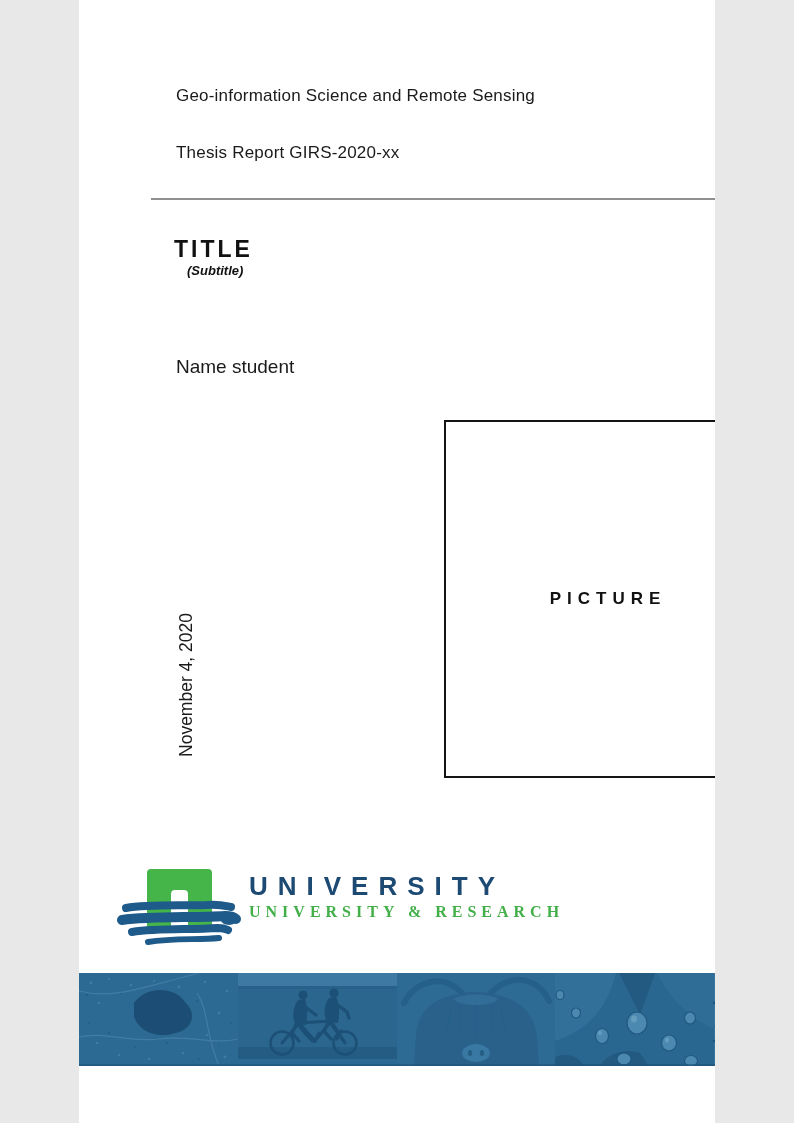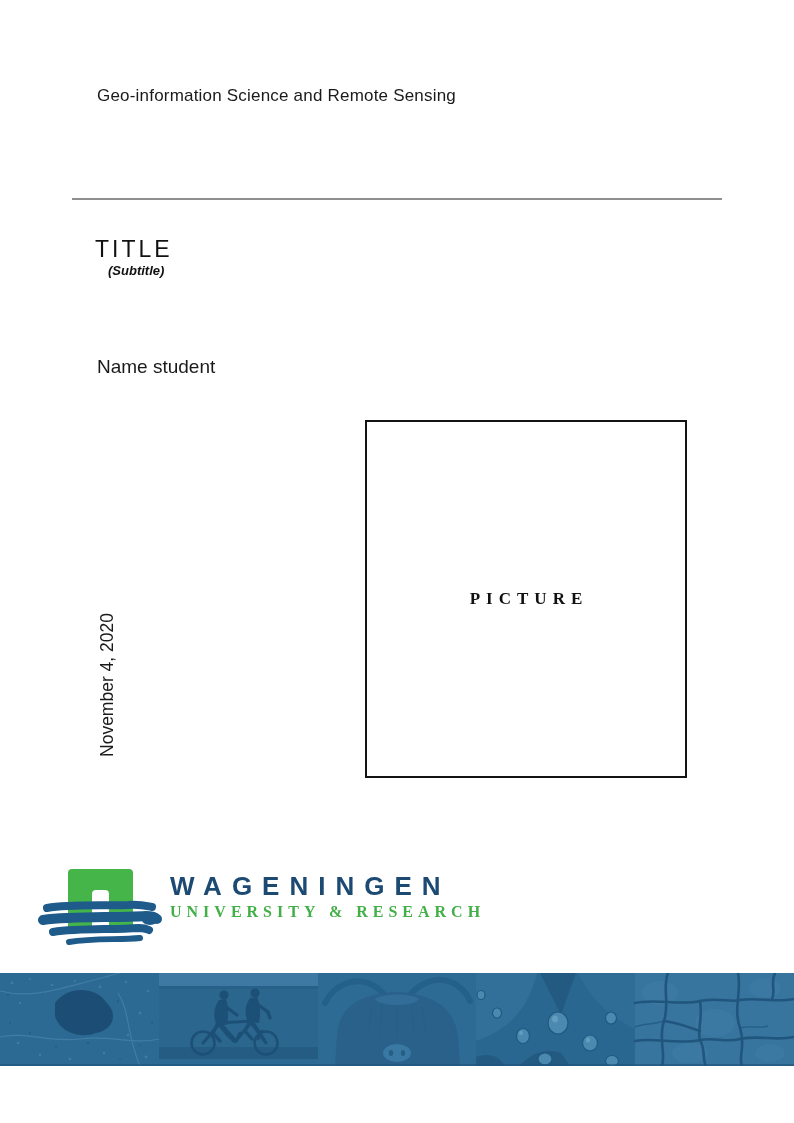--- a/index.html
+++ b/index.html
@@ -1,33 +1,33 @@
 <!DOCTYPE html>
 <html><head>
 <meta charset="utf-8">
 <style>
   * { margin:0; padding:0; box-sizing:border-box; }
   html,body { background:#e8e8e8; }
   .page {
-    position:relative; width:794px; height:1123px; margin:0 auto;
+    position:relative; width:636px; height:1123px; margin:0 auto;
     background:#ffffff; overflow:hidden;
     font-family:"Liberation Sans", sans-serif; color:#1a1a1a;
   }
   .program-line   { position:absolute; left:97px;  top:86px;  font-size:17px; letter-spacing:.2px; }
   .report-line    { position:absolute; left:97px;  top:143px; font-size:17px; letter-spacing:.2px; }
   .divider        { position:absolute; left:72px;  top:198px; width:650px; height:2px; background:#8f8f8f; }
-  .page-title     { position:absolute; left:95px;  top:236px; font-size:23px; font-weight:400; letter-spacing:3px; color:#111; }
+  .page-title     { position:absolute; left:95px;  top:236px; font-size:23px; font-weight:700; letter-spacing:3px; color:#111; }
   .page-subtitle  { position:absolute; left:108px;  top:263px; font-size:13px; font-weight:bold; font-style:italic; color:#111; }
   .author-name    { position:absolute; left:97px;  top:356px; font-size:19px; }
   .picture-box    {
     position:absolute; left:365px; top:420px; width:322px; height:358px;
     border:2px solid #141414; display:flex; align-items:center; justify-content:center;
   }
   .picture-label  {
-    font-family:Liberation Serif, serif; font-weight:bold;
+    font-family:Liberation Sans, sans-serif; font-weight:bold;
     font-size:17px; letter-spacing:6px; padding-left:6px; color:#111;
   }
   .date-vertical  {
     position:absolute; left:107px; top:685px;
     transform:translate(-50%,-50%) rotate(-90deg);
     font-size:17.5px; white-space:nowrap;
   }
   .logo-mark      { position:absolute; left:38px; top:856px; }
   .logo-word-1    {
     position:absolute; left:170px; top:871px; font-size:26px; font-weight:bold;
@@ -38,20 +38,21 @@
     letter-spacing:5px; color:#43AF49; white-space:nowrap;font-family:Liberation Serif, serif;
   }
   .footer-strip   { position:absolute; left:0; top:973px; width:794px; height:93px; display:block; }
 </style>
 </head>
 <body>
 
 <div class="page">
 
   <div class="program-line">Geo-information Science and Remote Sensing</div>
+  <div class="report-line">Thesis Report GIRS-2020-xx</div>
 
   <div class="divider"></div>
 
   <div class="page-title">TITLE</div>
   <div class="page-subtitle">(Subtitle)</div>
 
   <div class="author-name">Name student</div>
 
   <div class="picture-box">
     <span class="picture-label">PICTURE</span>
@@ -67,21 +68,21 @@
     </g>
     <g stroke="#1E5B8A" fill="none" stroke-linecap="round">
       <path stroke-width="8" d="M9,52 C32,48 62,50 90,49 C101,48 109,50 114,51"></path>
       <path stroke-width="10" d="M5,64 C36,60 76,62 108,60 C114,60 117,61 119,63"></path>
       <path stroke-width="8" d="M15,76 C42,72 72,74 101,72 C106,72 109,73 111,74"></path>
       <path stroke-width="6" d="M31,86 C56,82 81,84 102,82"></path>
       <ellipse cx="112" cy="64" rx="8" ry="5" fill="#1E5B8A" stroke="none"></ellipse>
     </g>
   </svg>
 
-  <div class="logo-word-1">WAGENINGEN</div>
+  <div class="logo-word-1">UNIVERSITY</div>
   <div class="logo-word-2">UNIVERSITY &amp; RESEARCH</div>
 
   <svg class="footer-strip" width="794" height="93" viewBox="0 0 794 93" xmlns="http://www.w3.org/2000/svg">
 
     <g>
       <rect x="0" y="0" width="159" height="93" fill="#2D6A93"></rect>
       <g fill="#3F7CA5">
         <circle cx="12" cy="10" r="1.4"></circle>
           <circle cx="30" cy="6" r="1.1"></circle>
           <circle cx="52" cy="12" r="1.3"></circle>

